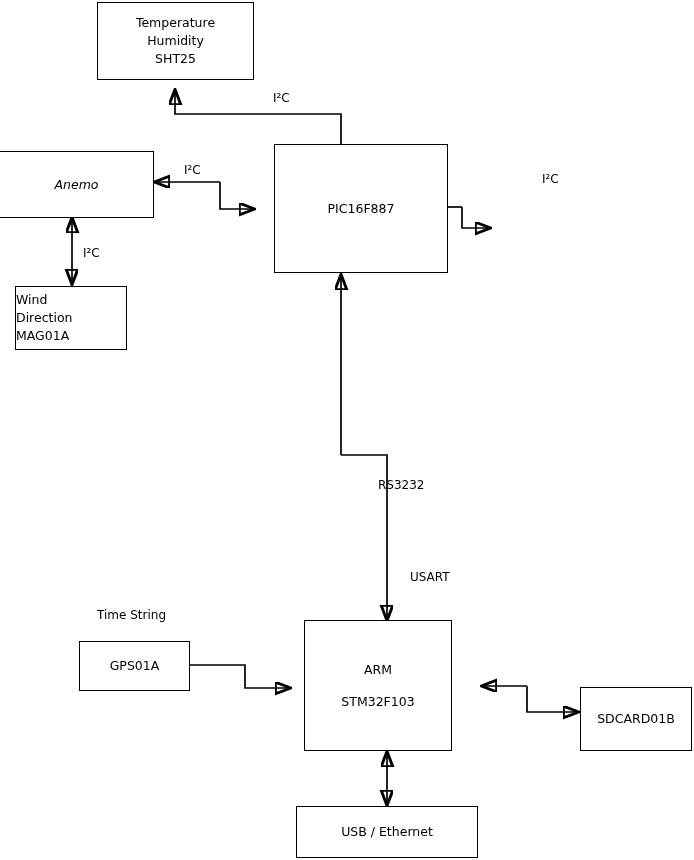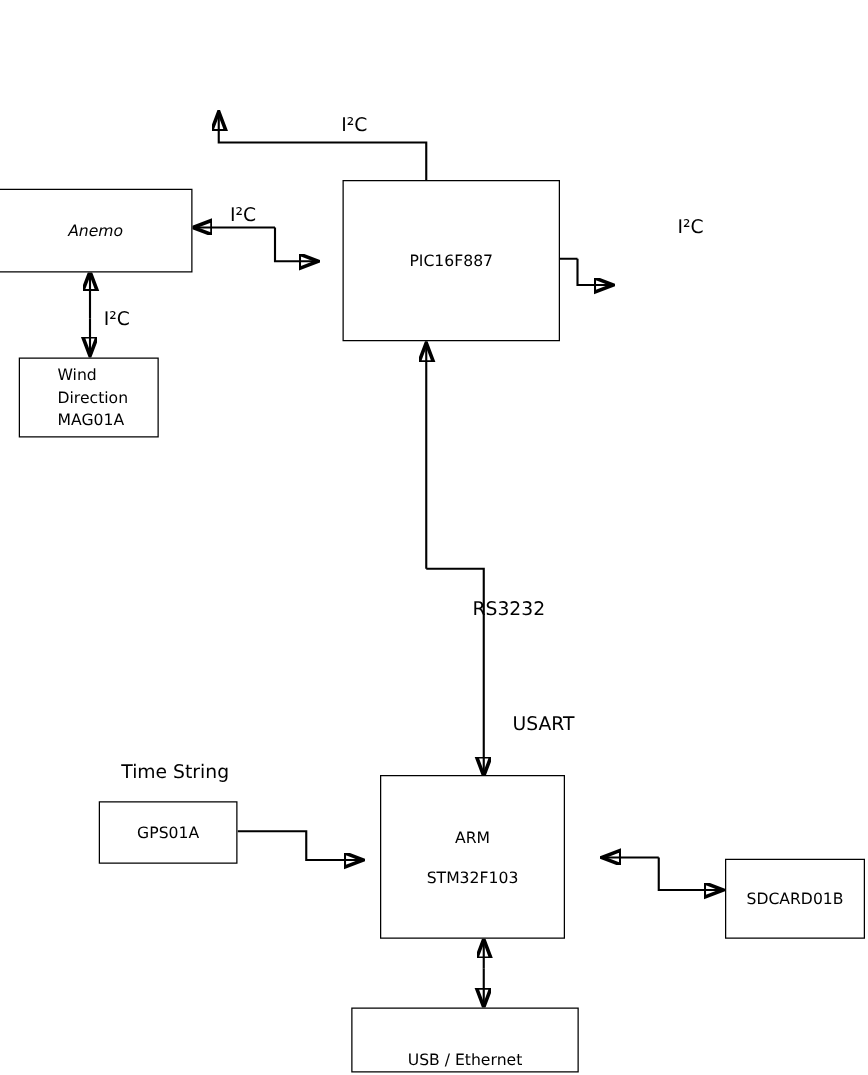--- a/index.html
+++ b/index.html
@@ -28,21 +28,21 @@
     color: #000000;
     font-size: 12.5px;
     line-height: 1.42;
     z-index: 2;
   }
   .node .line { display: block; white-space: pre; }
   .node.spaced .line + .line { margin-top: 14px; }
   .label {
     position: absolute;
     color: #000000;
-    font-size: 15px;
+    font-size: 12px;
     line-height: 1.3;
     white-space: nowrap;
     z-index: 3;
     background: transparent;
   }
   svg.wires {
     position: absolute;
     left: 0;
     top: 0;
     width: 694px;
@@ -86,50 +86,55 @@
 
     <path d="M190,665 L245,665 L245,688 L290,688" marker-end="url(#ah)"></path>
 
     <path d="M527,686 L482,686" marker-end="url(#ah)"></path>
     <path d="M527,686 L527,712 L578,712" marker-end="url(#ah)"></path>
 
     <path d="M387,775 L387,805" marker-end="url(#ah)"></path>
     <path d="M387,775 L387,752" marker-end="url(#ah)"></path>
   </svg>
 
+  <div class="node" style="left:97px; top:2px; width:157px; height:78px;">
+    <span class="line">Temperature</span>
+    <span class="line">Humidity</span>
+    <span class="line">SHT25</span>
+  </div>
 
   <div class="node" style="left:-1px; top:151px; width:155px; height:67px;font-style:italic;">
     <span class="line">Anemo</span>
   </div>
 
   <div class="node" style="left:254px; top:144px; width:174px; height:129px;margin-left:20px;">
     <span class="line">PIC16F887</span>
   </div>
 
 
-  <div class="node" style="left:15px; top:286px; width:112px; height:64px; align-items:flex-start; padding-left:30px; text-align:left;">
+  <div class="node" style="left:15px; top:286px; width:112px; height:64px; align-items:flex-start; text-align:left;">
     <span class="line">Wind</span>
     <span class="line">Direction</span>
     <span class="line">MAG01A</span>
   </div>
 
   <div class="node" style="left:79px; top:641px; width:111px; height:50px;">
     <span class="line">GPS01A</span>
   </div>
 
   <div class="node spaced" style="left:304px; top:620px; width:148px; height:131px;">
     <span class="line">ARM</span>
     <span class="line">STM32F103</span>
   </div>
 
   <div class="node" style="left:580px; top:687px; width:112px; height:64px;">
     <span class="line">SDCARD01B</span>
   </div>
 
-  <div class="node" style="left:281px; top:806px; width:182px; height:52px;justify-content:flex-end;">
+  <div class="node" style="left:296px; top:806px; width:182px; height:52px;">
     <span class="line">USB / Ethernet</span>
   </div>
 
   <div class="label" style="left:273px; top:91px;">I²C</div>
 
   <div class="label" style="left:184px; top:163px;">I²C</div>
 
   <div class="label" style="left:542px; top:172px;">I²C</div>
 
   <div class="label" style="left:83px; top:246px;">I²C</div>

